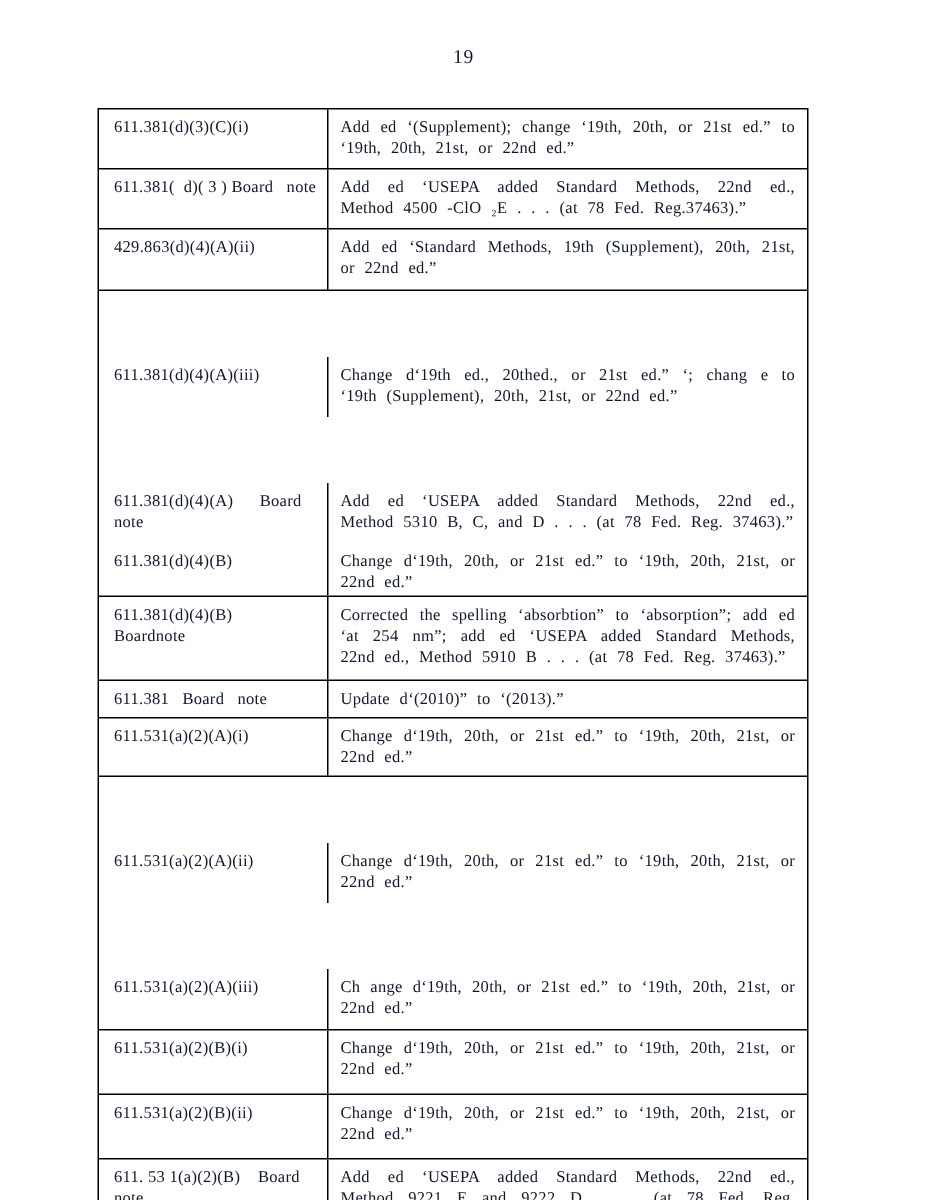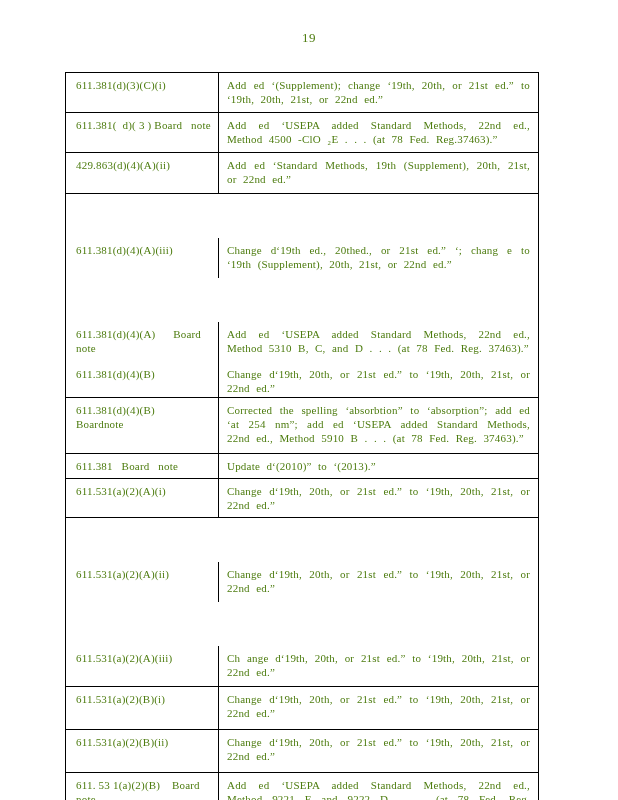--- a/index.html
+++ b/index.html
@@ -6,21 +6,21 @@
     margin: 0;
     padding: 0;
     background: #ffffff;
   }
   .page {
     position: relative;
     width: 618px;
     height: 800px;
     background: #ffffff;
     font-family: "Liberation Serif", serif;
-    color: #4d7c0f;
+    color: #0f172a;
     overflow: hidden;
   }
   .page-number {
     position: absolute;
     top: 30px;
     left: 0;
     width: 100%;
     text-align: center;
     font-size: 13px;
     letter-spacing: 0.5px;

